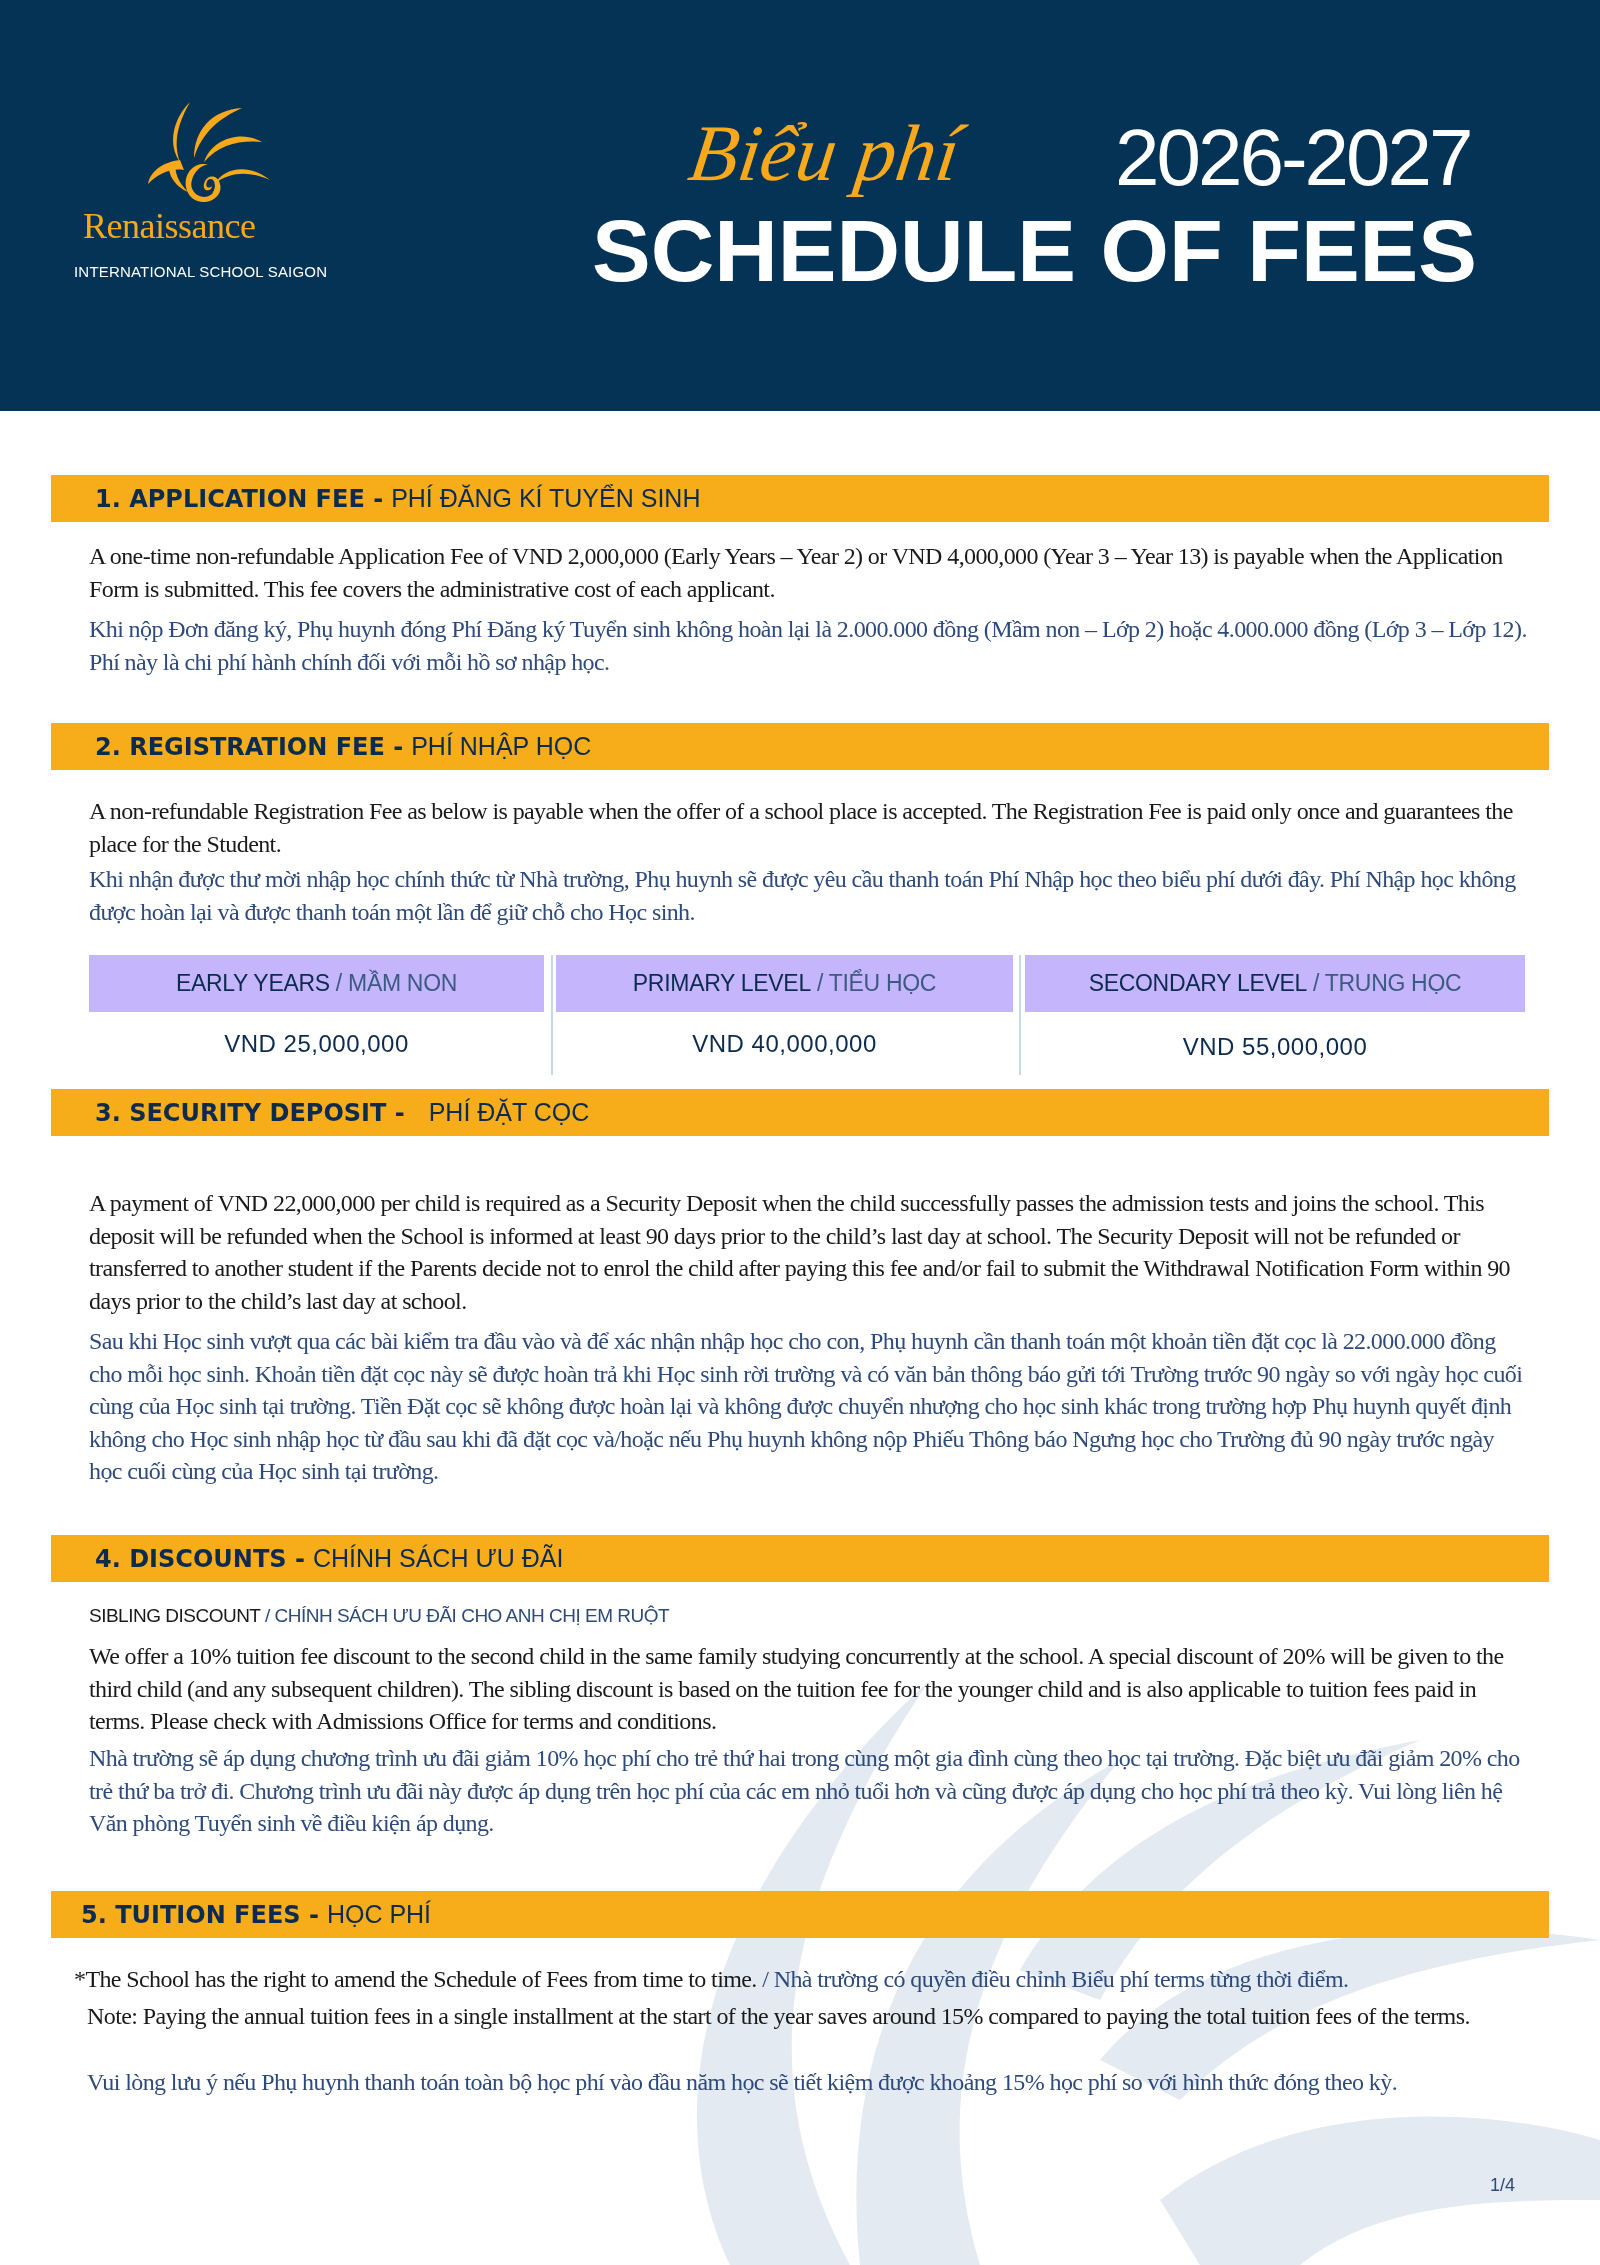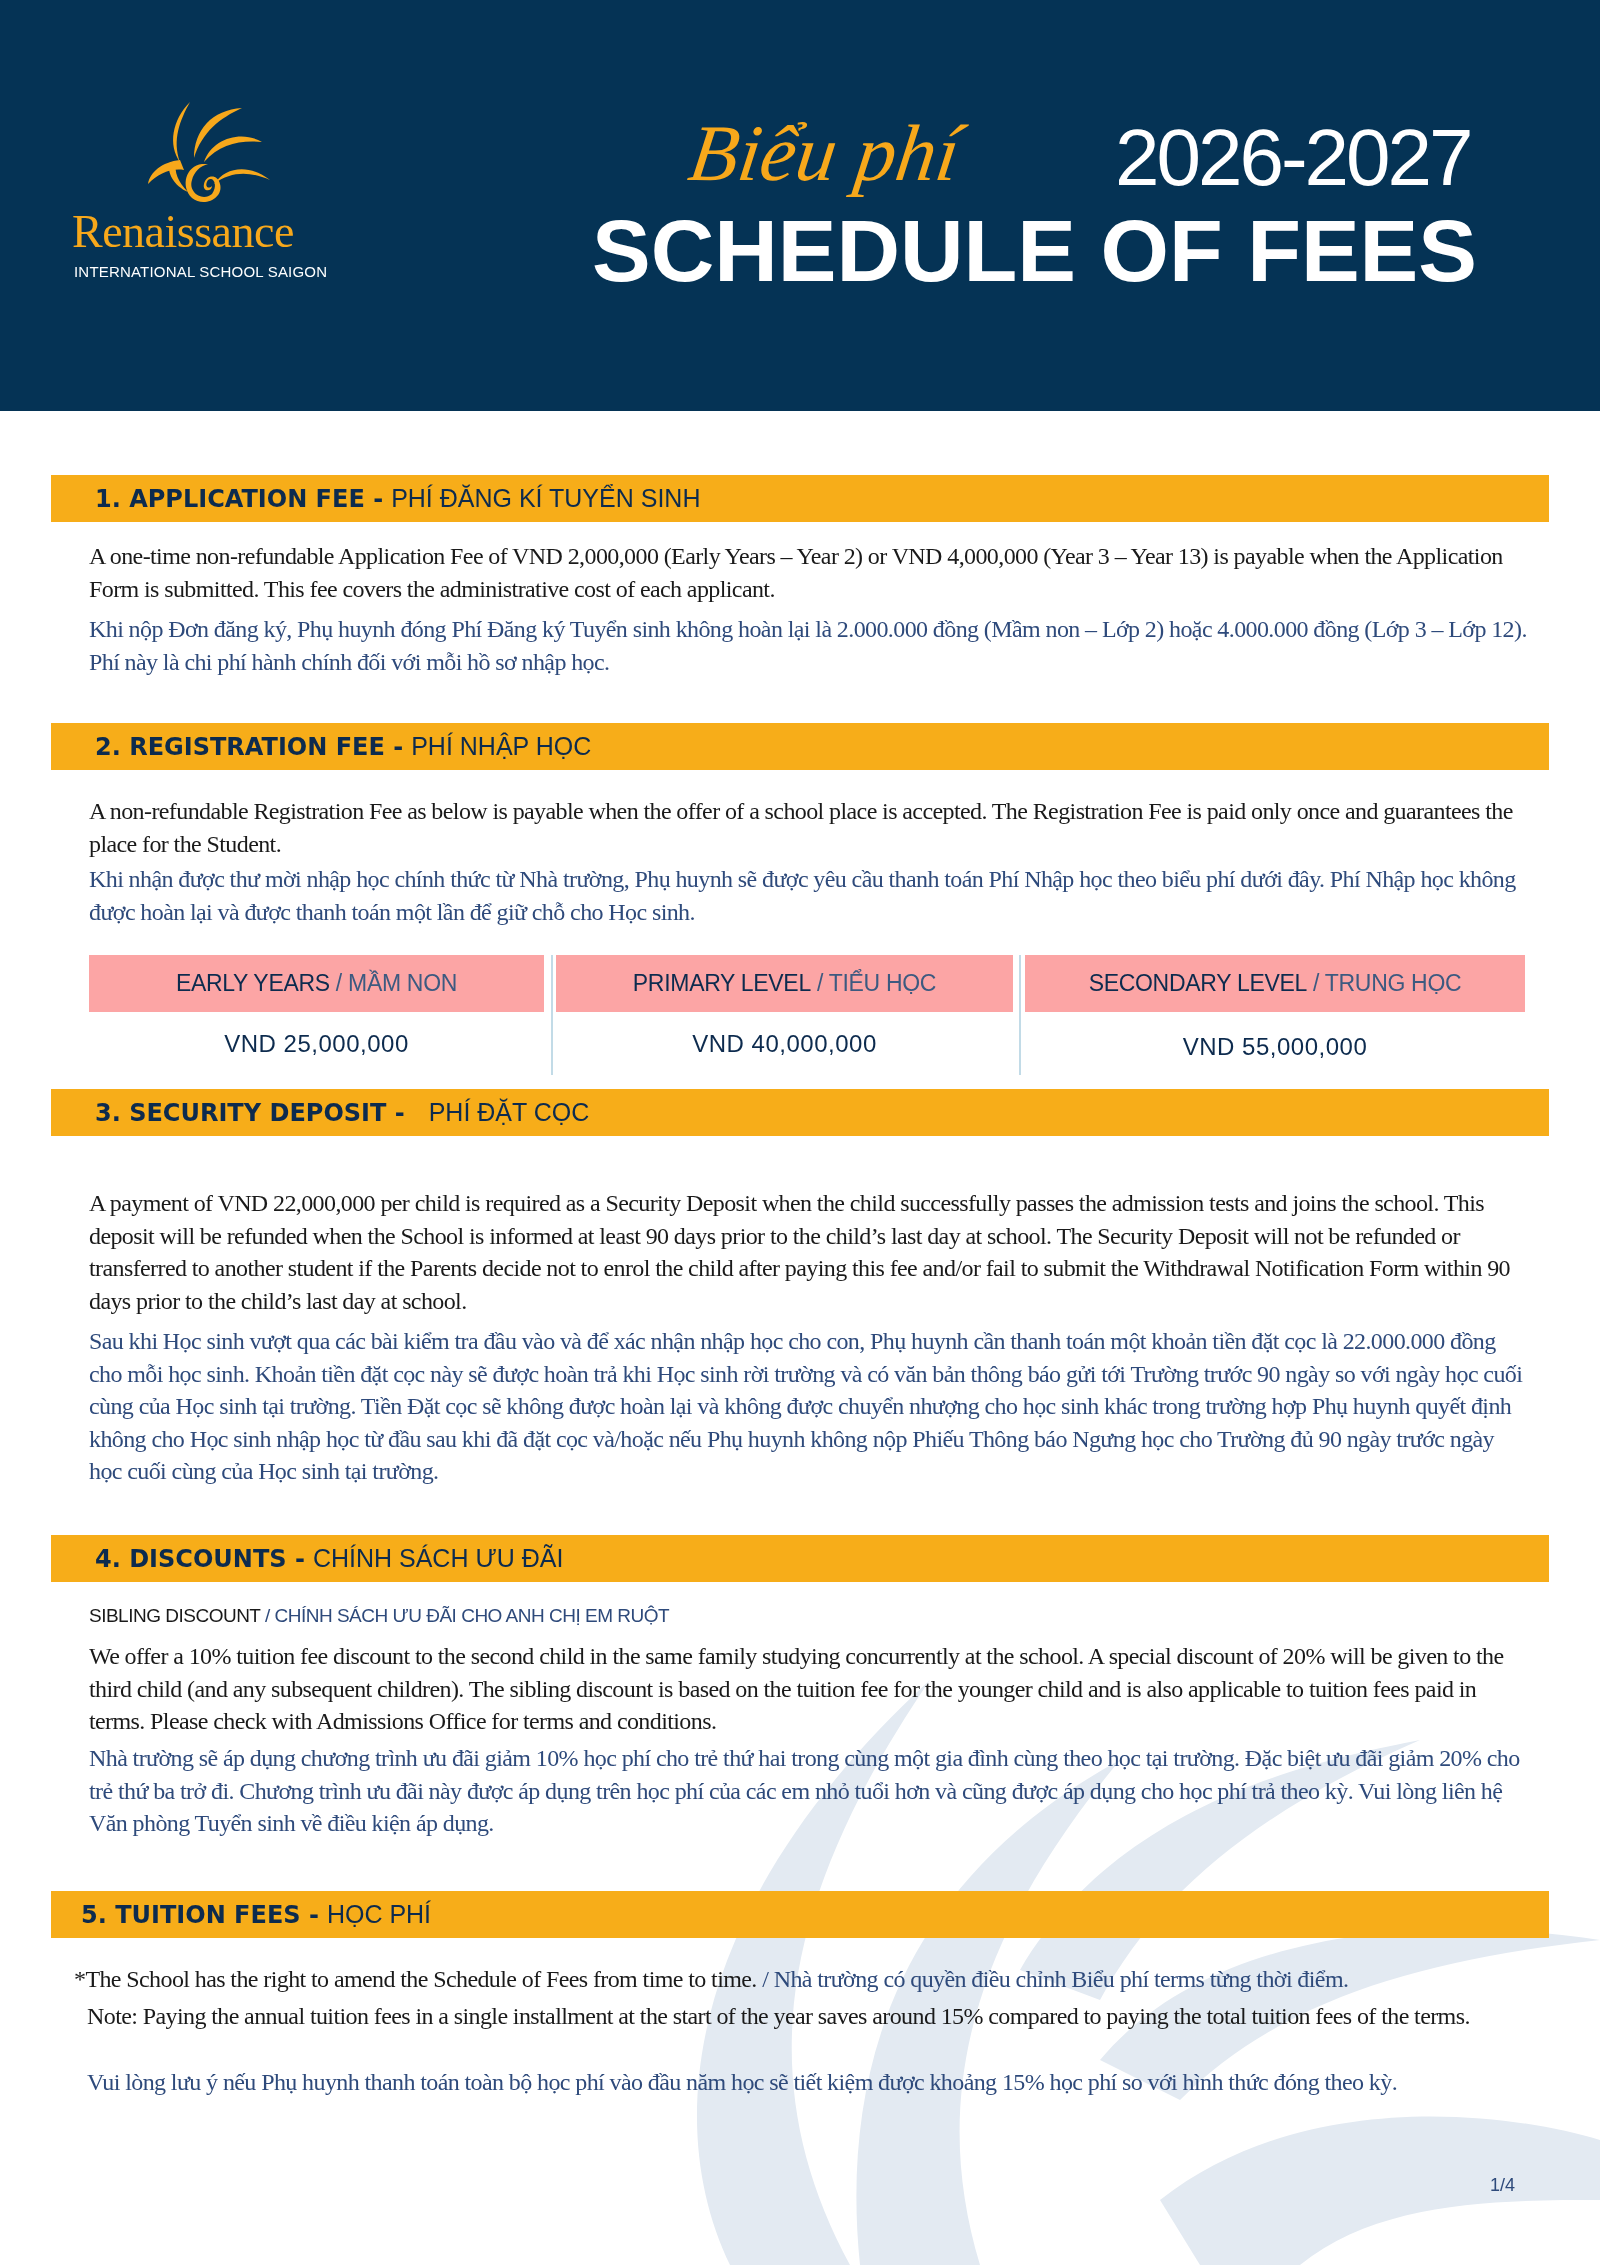--- a/index.html
+++ b/index.html
@@ -6,22 +6,22 @@
   html, body { width: 1600px; height: 2265px; background: #ffffff; overflow: hidden; }
   body { position: relative; font-family: "Liberation Sans", sans-serif; }
 
   .header {
     position: absolute; left: 0; top: 0; width: 1600px; height: 411px;
     background: #053355;
   }
   .logo { position: absolute; left: 72px; top: 100px; width: 310px; }
   .logo-mark { position: absolute; left: 60px; top: 0; width: 160px; height: 120px; }
   .logo-name {
-    position: absolute; left: 0; top: 105px; width: 310px;
-    font-family: "Liberation Serif", serif; font-size: 46px; color: #f7a81b;
+    position: absolute; left: 11px; top: 105px; width: 310px;
+    font-family: "Liberation Serif", serif; font-size: 36px; color: #f7a81b;
     letter-spacing: -0.5px;
   }
   .logo-sub {
     position: absolute; left: 2px; top: 163px; width: 310px;
     font-size: 15px; color: #ffffff; letter-spacing: 0.2px;
   }
   .title-script {
     position: absolute; left: 690px; top: 108px;
     font-family: "Liberation Serif", serif; font-style: italic;
     font-size: 80px; color: #f7a81b; transform: skewX(-8deg);
@@ -50,21 +50,21 @@
     position: absolute; left: 89px; width: 1440px;
     font-family: Liberation Serif, serif;
     font-size: 24px; line-height: 32.5px; color: #1a1a1a;
     letter-spacing: -0.6px; transform-origin: left top;
   }
   .para.vi { color: #2e4a7b; }
 
   .fee-table { position: absolute; left: 89px; top: 955px; width: 1430px; height: 120px; }
   .fee-col { position: absolute; top: 0; height: 120px; }
   .fee-head {
-    height: 57px; background: #fca5a5;
+    height: 57px; background: #c4b5fd;
     display: flex; align-items: center; justify-content: center;
     font-size: 23px; color: #0d2b4e; letter-spacing: -0.3px;
   }
   .fee-head .vi { color: #3d5a80; margin-left: 6px; }
   .fee-val {
     height: 63px; display: flex; align-items: center; justify-content: center;
     font-size: 24px; color: #0d2b4e; letter-spacing: 0.5px;
   }
   .fee-divider { position: absolute; top: 0; width: 2px; height: 120px; background: #c2dbe7; }
 

